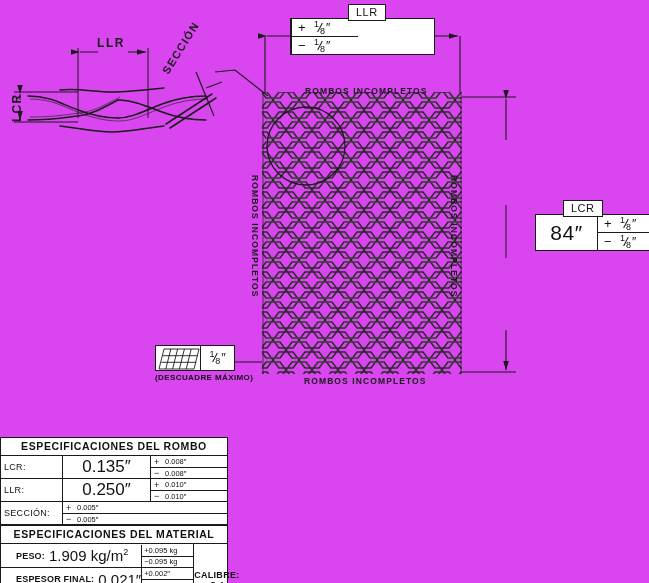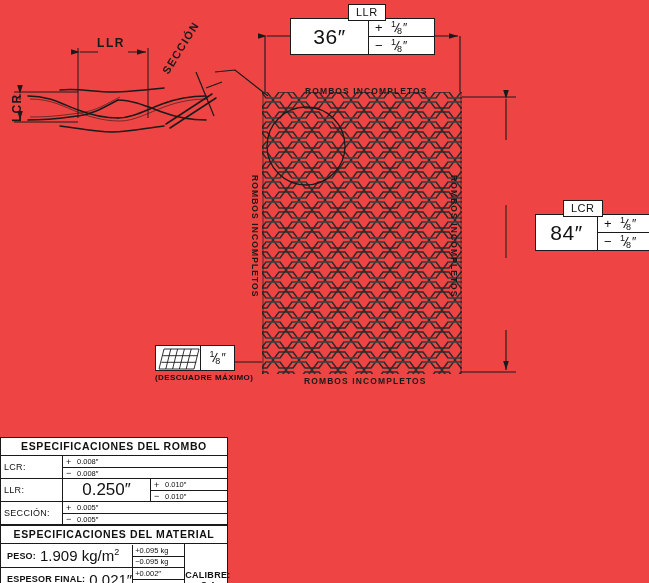--- a/index.html
+++ b/index.html
@@ -14,21 +14,21 @@
     position: relative;
     overflow: hidden;
     font-family: "Liberation Sans", sans-serif;
     color: #111;
   }
   .sheet {
     position: absolute;
     left: 0; top: 0;
     width: 649px;
     height: 583px;
-    background: #ef4444;
+    background: #d946ef;
   }
   svg.layer {
     position: absolute;
     left: 0; top: 0;
     width: 649px;
     height: 583px;
     overflow: visible;
   }
 
   
@@ -247,21 +247,21 @@
     display: flex;
     align-items: center;
     box-sizing: border-box;
     min-height: 23px;
   }
   .mat-line + .mat-line { border-top: 1.4px solid #1a1a1a; }
   .mat-key {
     font-size: 9px;
     font-weight: bold;
     letter-spacing: 0.2px;
-    padding-left: 6px;
+    padding-left: 15px;
     white-space: nowrap;
   }
   .mat-num {
     font-size: 15px;
     padding-left: 4px;
     white-space: nowrap;
   }
   .mat-num .sup { font-size: 9px; vertical-align: super; }
   .mat-tolcol {
     width: 52px;
@@ -408,21 +408,20 @@
     </g>
 
     <g stroke="#1a1a1a" stroke-width="1" fill="none">
       <line x1="232" y1="362" x2="262" y2="362"></line>
     </g>
   </svg>
 
   <div class="tag-box" style="left:348px; top:4px;">LLR</div>
 
   <div class="callout" style="left:290px; top:18px; width:145px; height:37px;">
-    <div class="main-val" style="width:78px;">36″</div>
     <div class="tol-col" style="width:67px;">
       <div class="tol-row">
         <span class="sign">+</span>
         <span class="frac">
           <span class="n">1</span>
             <span class="bar"></span>
             <span class="d">8</span>
         </span>
           <span class="inch-mark">″</span>
       </div>
@@ -501,20 +500,21 @@
     </div>
     <div class="descuadre-cap">(DESCUADRE MÁXIMO)</div>
   </div>
 
   <div class="spec-table" style="left:0px; top:437px;">
 
     <div class="spec-hdr">ESPECIFICACIONES DEL ROMBO</div>
 
     <div class="spec-row">
       <div class="sc-label">LCR:</div>
+      <div class="sc-value">0.135″</div>
       <div class="sc-tol">
         <div class="sc-tol-row">
           <span class="sc-tol-sign">+</span>
           <span>0.008″</span>
         </div>
         <div class="sc-tol-row">
           <span class="sc-tol-sign">−</span>
           <span>0.008″</span>
         </div>
       </div>

